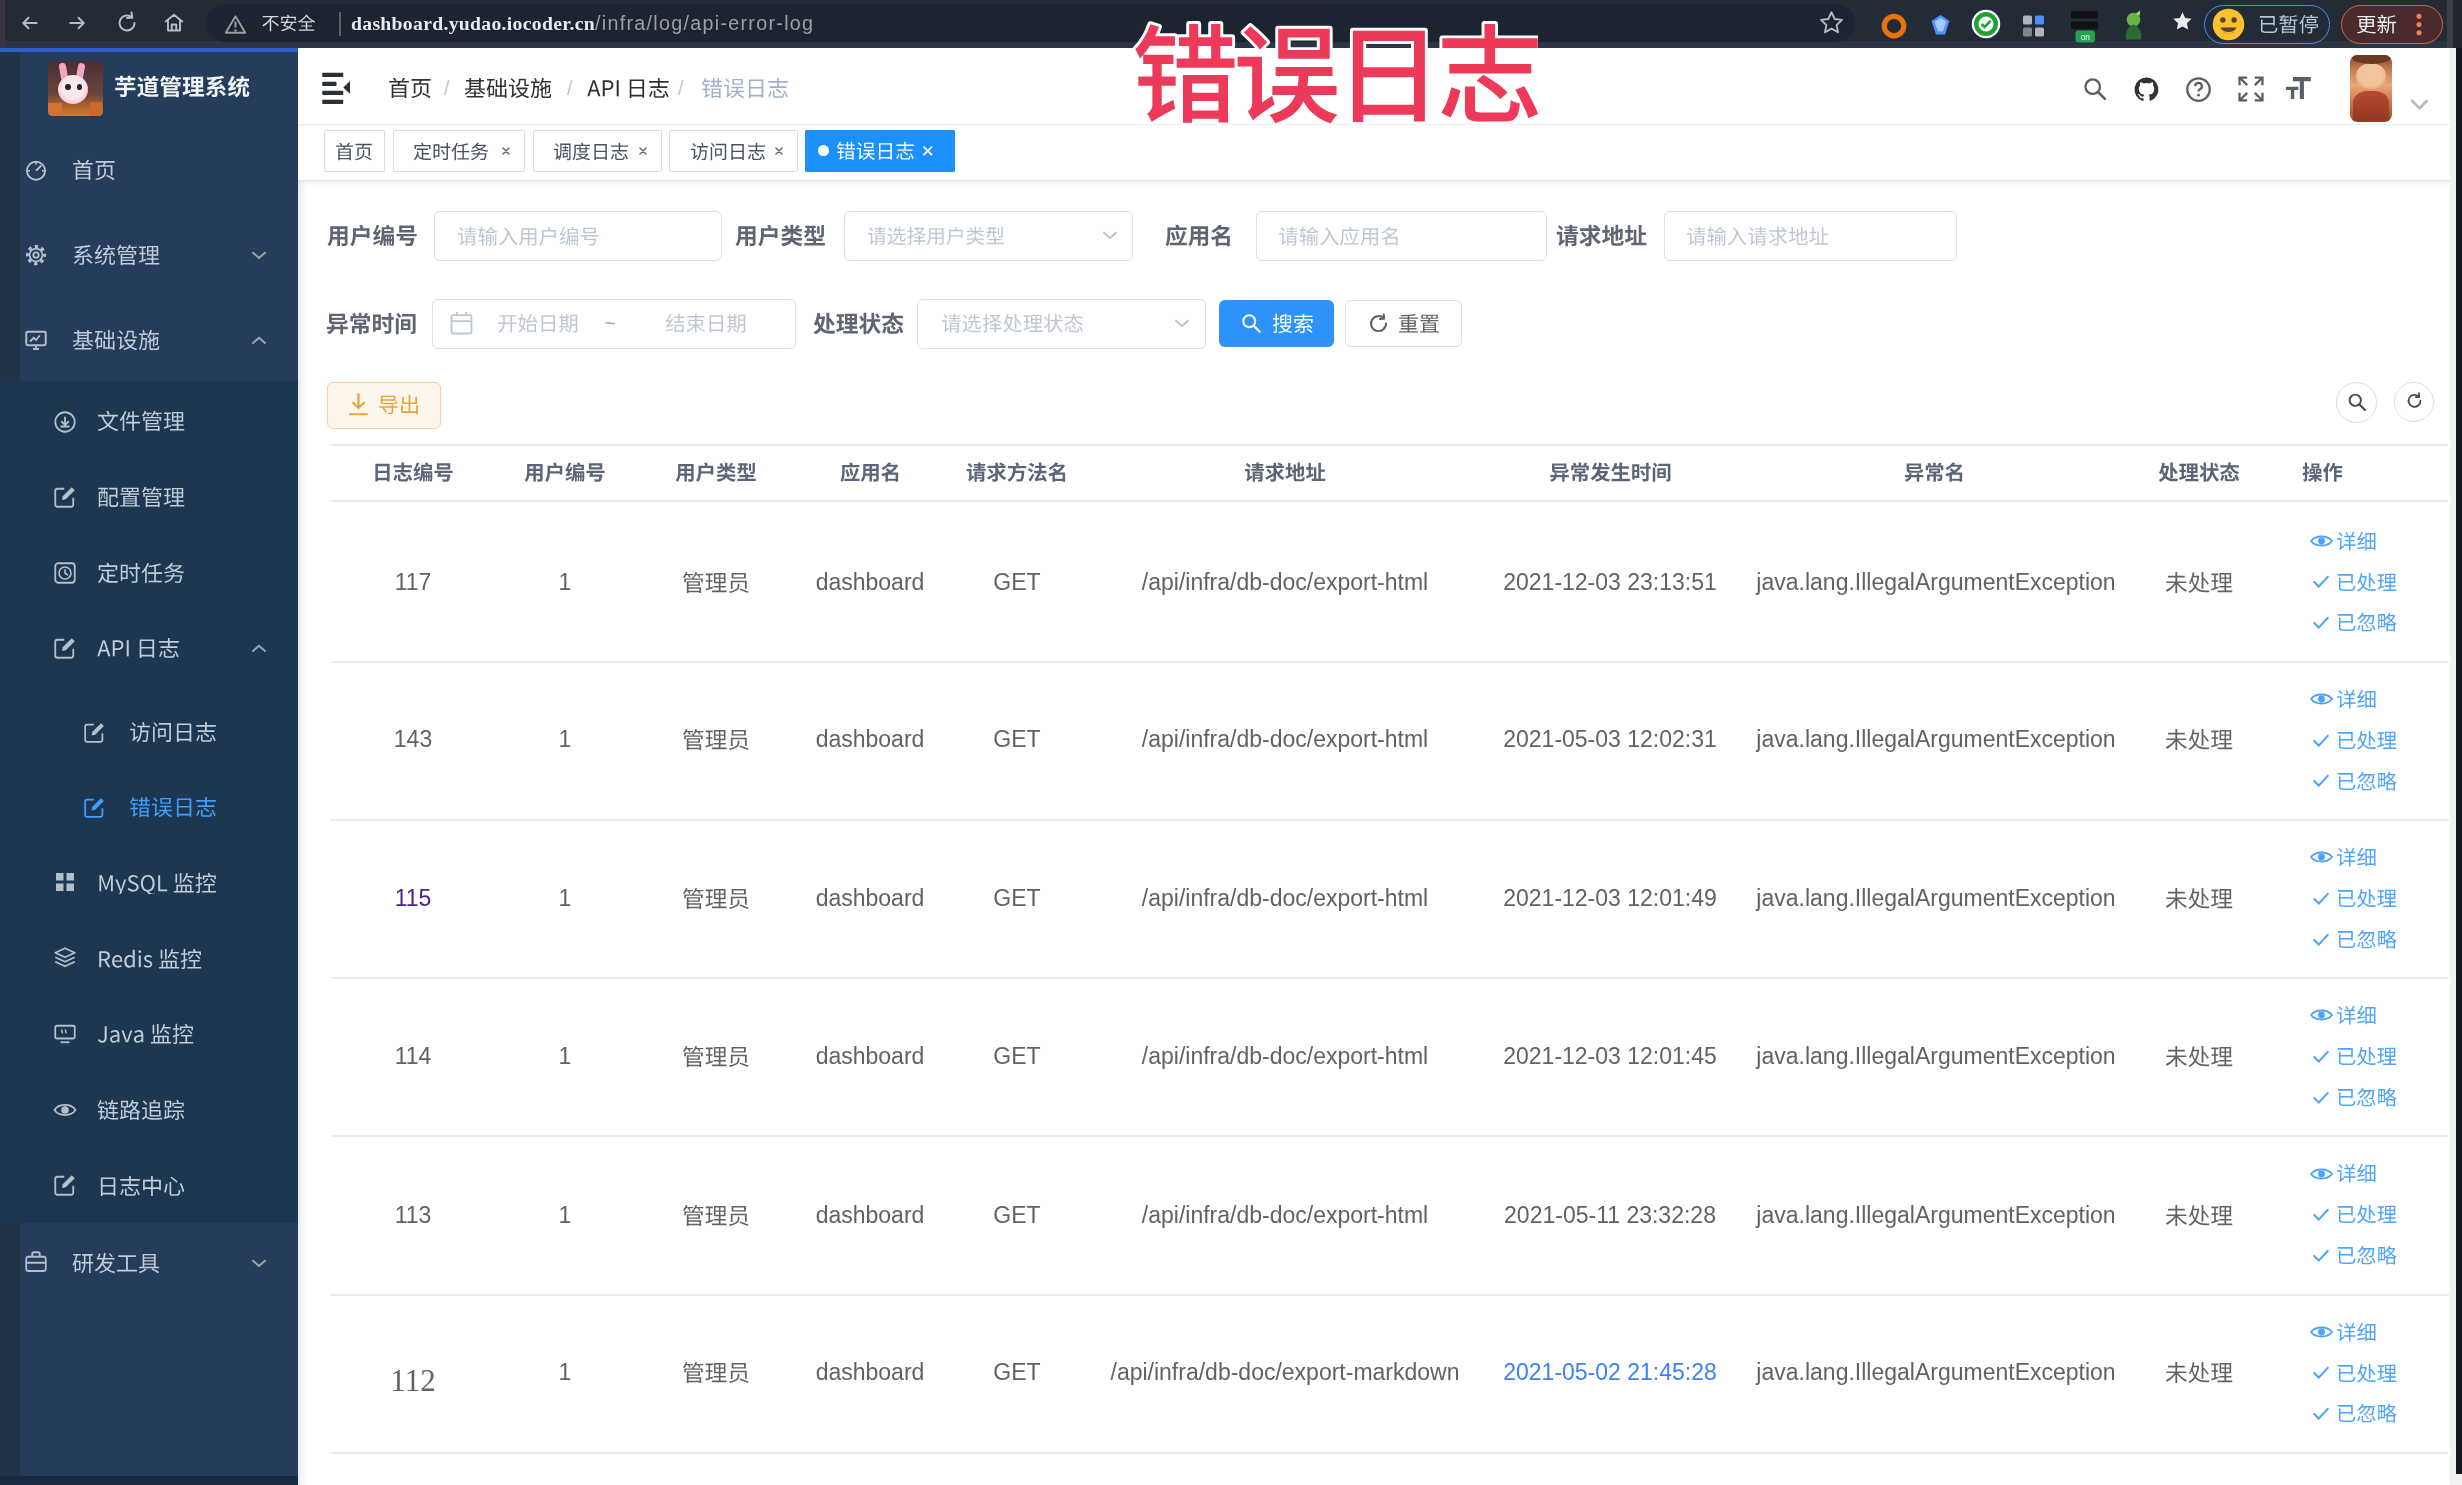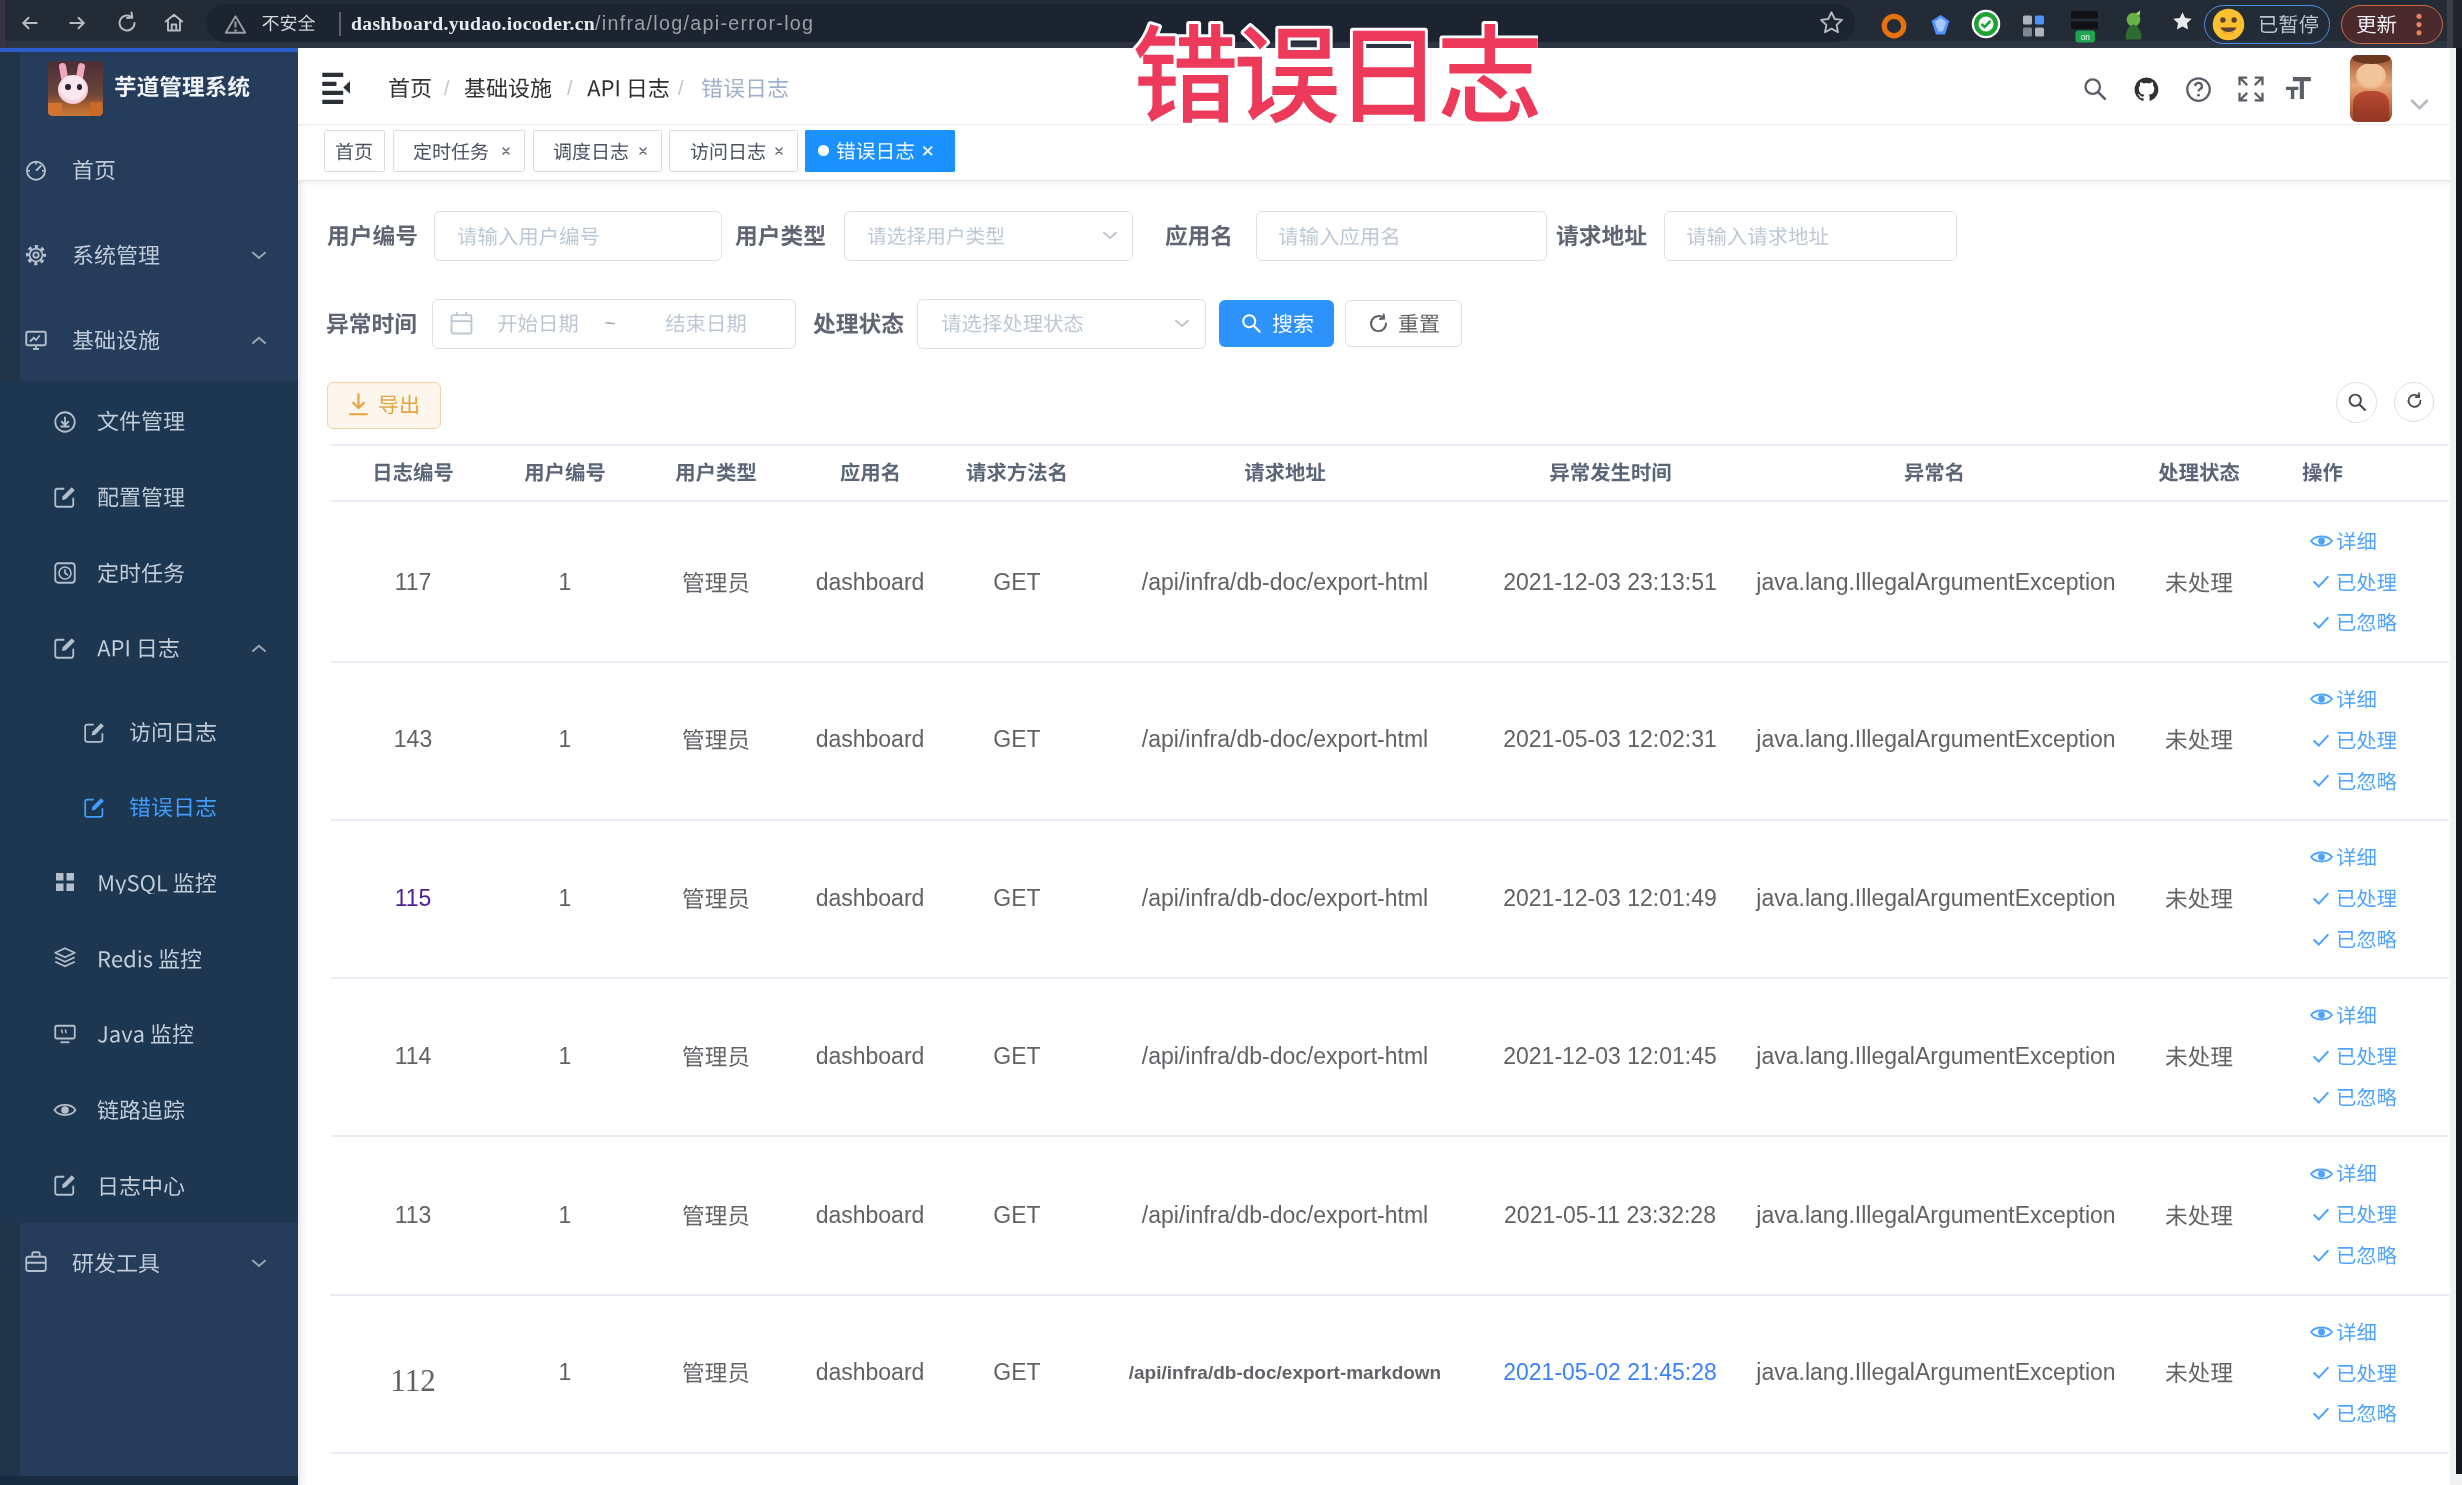--- a/index.html
+++ b/index.html
@@ -816,21 +816,21 @@
 <div style="position:absolute;left:331px;top:1294px;width:2118px;height:1.5px;background:#e9edf3;"></div>
 <div style="position:absolute;left:413px;top:1358px;font-family:Liberation Serif, serif;font-size:31px;line-height:29px;font-weight:400;color:#606266;letter-spacing:0;white-space:nowrap;transform:translateX(-50%);margin-top:8px;">112</div>
 <div style="position:absolute;left:565px;top:1358px;font-family:'Liberation Sans',sans-serif;font-size:23px;line-height:29px;font-weight:400;color:#606266;letter-spacing:0;white-space:nowrap;transform:translateX(-50%);">1</div>
 <svg style="position:absolute;left:682px;top:1361px;" width="68" height="23" viewBox="0 -880 3000 1000" fill="#606266">
       <use href="#r7ba1" x="0"></use>
       <use href="#r7406" x="1000"></use>
       <use href="#r5458" x="2000"></use>
     </svg>
 <div style="position:absolute;left:870px;top:1358px;font-family:'Liberation Sans',sans-serif;font-size:23px;line-height:29px;font-weight:400;color:#606266;letter-spacing:0;white-space:nowrap;transform:translateX(-50%);">dashboard</div>
 <div style="position:absolute;left:1017px;top:1358px;font-family:'Liberation Sans',sans-serif;font-size:23px;line-height:29px;font-weight:400;color:#606266;letter-spacing:0;white-space:nowrap;transform:translateX(-50%);">GET</div>
-<div style="position:absolute;left:1285px;top:1358px;font-family:'Liberation Sans',sans-serif;font-size:19px;line-height:29px;font-weight:700;color:#606266;letter-spacing:0;white-space:nowrap;transform:translateX(-50%);">/api/infra/db-doc/export-markdown</div>
+<div style="position:absolute;left:1285px;top:1358px;font-family:'Liberation Sans',sans-serif;font-size:23px;line-height:29px;font-weight:400;color:#606266;letter-spacing:0;white-space:nowrap;transform:translateX(-50%);">/api/infra/db-doc/export-markdown</div>
 <div style="position:absolute;left:1610px;top:1358px;font-family:'Liberation Sans',sans-serif;font-size:23px;line-height:29px;font-weight:400;color:#3b82f6;letter-spacing:0;white-space:nowrap;transform:translateX(-50%);">2021-05-02 21:45:28</div>
 <div style="position:absolute;left:1936px;top:1358px;font-family:'Liberation Sans',sans-serif;font-size:23px;line-height:29px;font-weight:400;color:#606266;letter-spacing:0;white-space:nowrap;transform:translateX(-50%);">java.lang.IllegalArgumentException</div>
 <svg style="position:absolute;left:2165px;top:1361px;" width="68" height="23" viewBox="0 -880 3000 1000" fill="#606266">
       <use href="#r672a" x="0"></use>
       <use href="#r5904" x="1000"></use>
       <use href="#r7406" x="2000"></use>
     </svg>
 <svg style="position:absolute;left:2310px;top:1323px;" width="23" height="18" viewBox="0 0 30 24">
       <path d="M1 12 C7 4 23 4 29 12 C23 20 7 20 1 12 Z" fill="none" stroke="#4da3fd" stroke-width="2.4"></path>
       <circle cx="15" cy="12" r="4.6" fill="#4da3fd"></circle>

